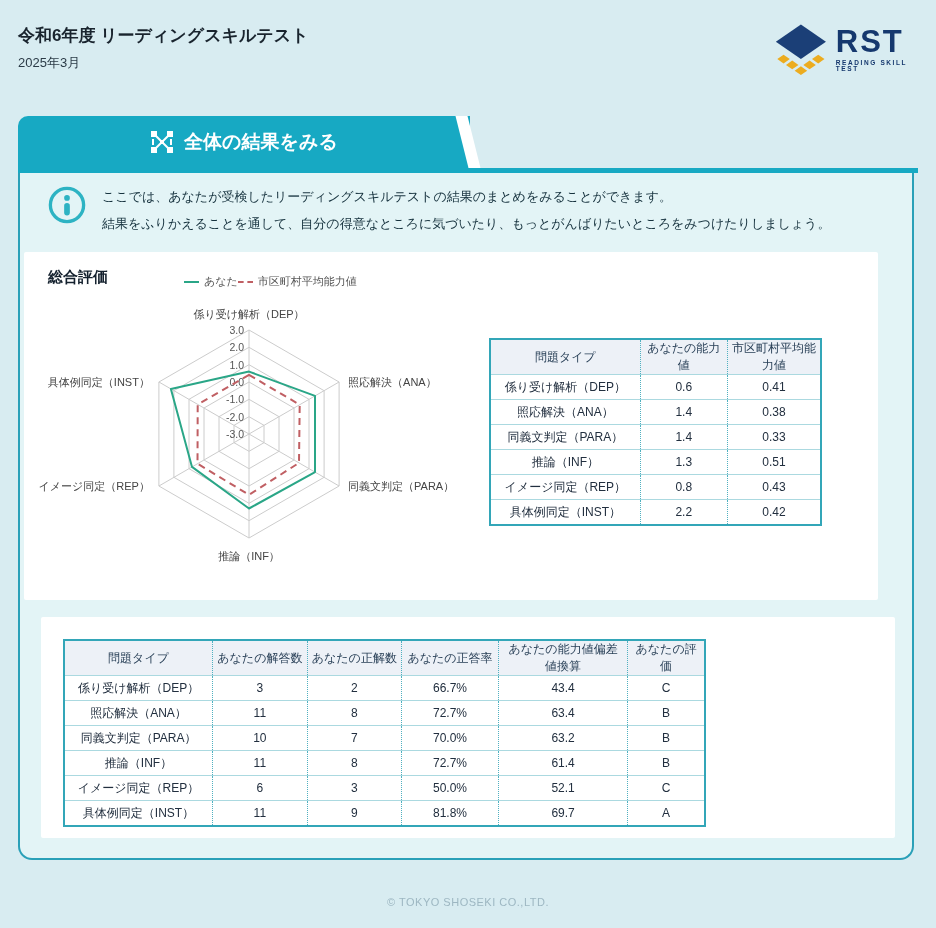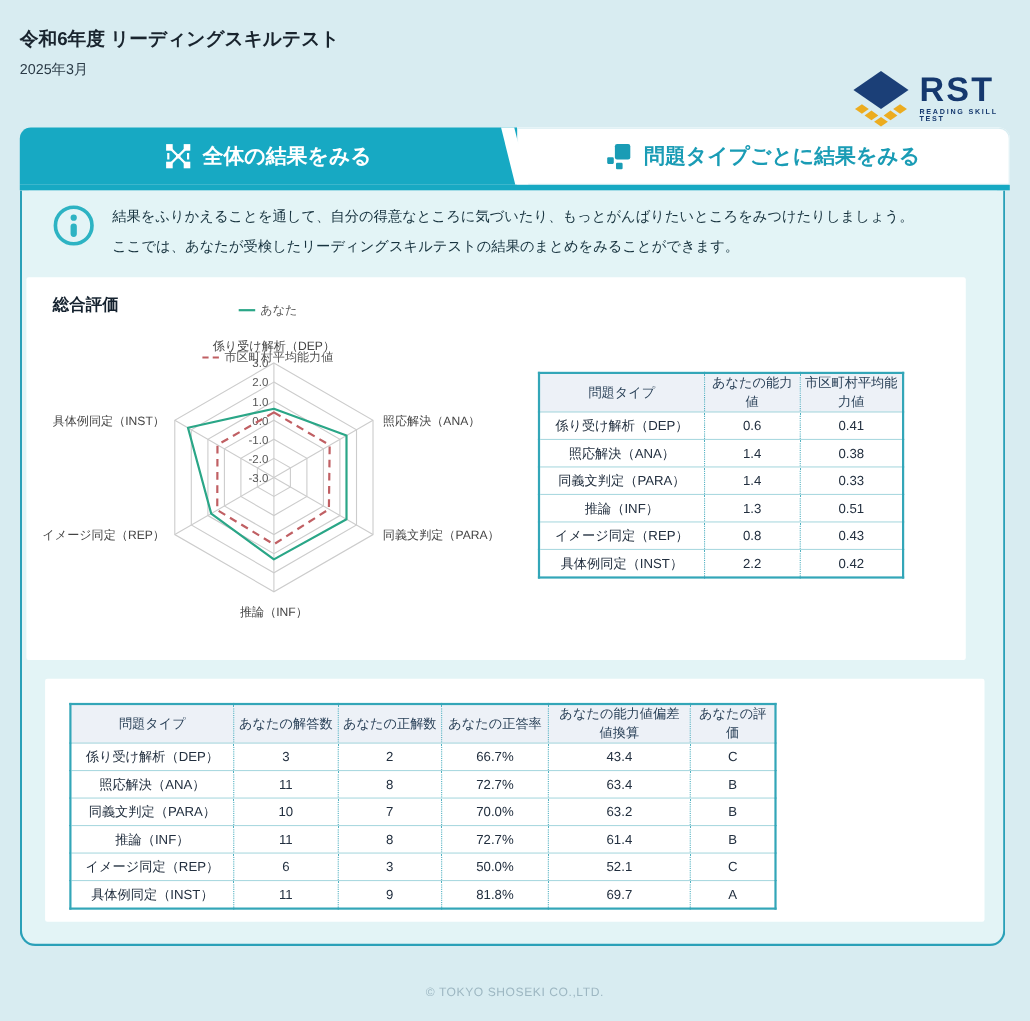--- a/index.html
+++ b/index.html
@@ -2,21 +2,21 @@
 <html><head>
 <meta charset="utf-8">
 <style>
   html,body{margin:0;padding:0;}
   body{width:936px;height:928px;background:#d8ecf1;font-family:"Liberation Sans","DejaVu Sans",sans-serif;overflow:hidden;}
   .page{position:relative;width:936px;height:928px;padding-left:24px;}
 
   
   .hdr-title{position:absolute;left:18px;top:24px;font-size:17px;font-weight:bold;color:#19242e;}
   .hdr-date{position:absolute;left:18px;top:54px;font-size:13px;color:#2b3b47;}
-  .logo{position:absolute;left:772px;top:16px;width:152px;height:66px;display:flex;align-items:center;margin-top:40px;}
+  .logo{position:absolute;left:772px;top:16px;width:152px;height:66px;display:flex;align-items:center;}
   .logo-txt{margin-left:6px;line-height:1;}
   .logo-rst{font-size:31px;font-weight:bold;color:#15386e;letter-spacing:2px;}
   .logo-sub{font-size:6.5px;font-weight:bold;color:#15386e;letter-spacing:1.6px;margin-top:3px;}
 
   
   .tabs-row{position:absolute;left:18px;top:116px;width:900px;height:57px;}
   .tabs-row:after{content:"";position:absolute;left:0;bottom:0;width:100%;height:5px;background:#17a9c3;z-index:3;}
   .tab{position:absolute;top:0;height:52px;display:flex;align-items:center;justify-content:center;cursor:pointer;}
   .tab-active{left:0;width:452px;background:#17a9c3;border-radius:10px 0 0 0;color:#fff;}
   .tab-inactive{left:452px;width:448px;background:#ffffff;border-radius:0 10px 0 0;color:#1a9cb5;box-shadow:0 0 0 1px #d8edf2 inset;}
@@ -28,21 +28,21 @@
   .container{position:absolute;left:18px;top:173px;width:896px;height:687px;background:#e3f4f6;border:2px solid #2aa0b8;border-top:none;border-radius:0 0 14px 14px;box-sizing:border-box;}
   .info-ico{position:absolute;left:28px;top:13px;width:38px;height:38px;}
   .info-text{position:absolute;left:82px;top:6px;width:790px;font-size:13px;color:#16323e;}
   .info-text p{margin:9px 0;}
 
   .panel{position:absolute;background:#ffffff;border-radius:2px;}
   .panel1{left:4px;top:79px;width:854px;height:348px;}
   .panel2{left:21px;top:444px;width:854px;height:221px;}
 
   .sec-heading{position:absolute;left:24px;top:16px;font-size:15px;font-weight:bold;color:#14212e;}
-  .legend{position:absolute;left:160px;top:22px;display:flex;gap:28px;align-items:center;font-size:11px;color:#555;flex-direction:column;}
+  .legend{position:absolute;left:160px;top:22px;display:flex;gap:0;align-items:center;font-size:11px;color:#555;}
   .legend-item{display:flex;align-items:center;gap:5px;}
   .legend-dash{display:inline-block;width:15px;height:0;border-top-width:2px;}
 
   .radar-wrap{position:absolute;left:10px;top:36px;width:470px;height:305px;}
 
   
   table{border-collapse:collapse;background:#fff;}
   .dtable{border:2px solid #33a6b8;}
   .dtable th{background:#edf1f7;font-weight:400;font-size:12px;color:#2a4158;}
   .dtable td{font-size:12px;color:#222f3f;}
@@ -91,41 +91,31 @@
           <rect x="1" y="1" width="6" height="6"></rect>
           <rect x="17" y="1" width="6" height="6"></rect>
           <rect x="1" y="17" width="6" height="6"></rect>
           <rect x="17" y="17" width="6" height="6"></rect>
           <rect x="10" y="10" width="4" height="4"></rect>
         </g>
       </svg>
       <span class="tab-label">全体の結果をみる</span>
     </div>
     <div class="tab-sep"></div>
-    <div class="tab tab-inactive">
-      <svg class="tab-ico" viewBox="0 0 24 24">
-        <g fill="#1a9cb5">
-          <rect x="8" y="1" width="14" height="14" rx="2"></rect>
-          <rect x="1" y="13" width="6" height="6" rx="1"></rect>
-          <rect x="9" y="18" width="6" height="6" rx="1"></rect>
-        </g>
-      </svg>
-      <span class="tab-label">問題タイプごとに結果をみる</span>
-    </div>
   </div>
 
   <div class="container">
     <svg class="info-ico" viewBox="0 0 40 40">
       <circle cx="20" cy="20" r="17.5" fill="none" stroke="#2db3c3" stroke-width="3.5"></circle>
       <circle cx="20" cy="12.5" r="3" fill="#2db3c3"></circle>
       <rect x="17" y="18" width="6" height="13" rx="3" fill="#2db3c3"></rect>
     </svg>
     <div class="info-text">
+      <p>ここでは、あなたが受検したリーディングスキルテストの結果のまとめをみることができます。</p>
       <p>結果をふりかえることを通して、自分の得意なところに気づいたり、もっとがんばりたいところをみつけたりしましょう。</p>
-      <p>ここでは、あなたが受検したリーディングスキルテストの結果のまとめをみることができます。</p>
     </div>
 
     <div class="panel panel1">
       <div class="sec-heading">総合評価</div>
       <div class="legend" id="legend">
           <span class="legend-item">
             <span class="legend-dash" style="border-top-style: solid; border-top-color: rgb(42, 166, 135);"></span>
             <span>あなた</span>
           </span>
           <span class="legend-item">

